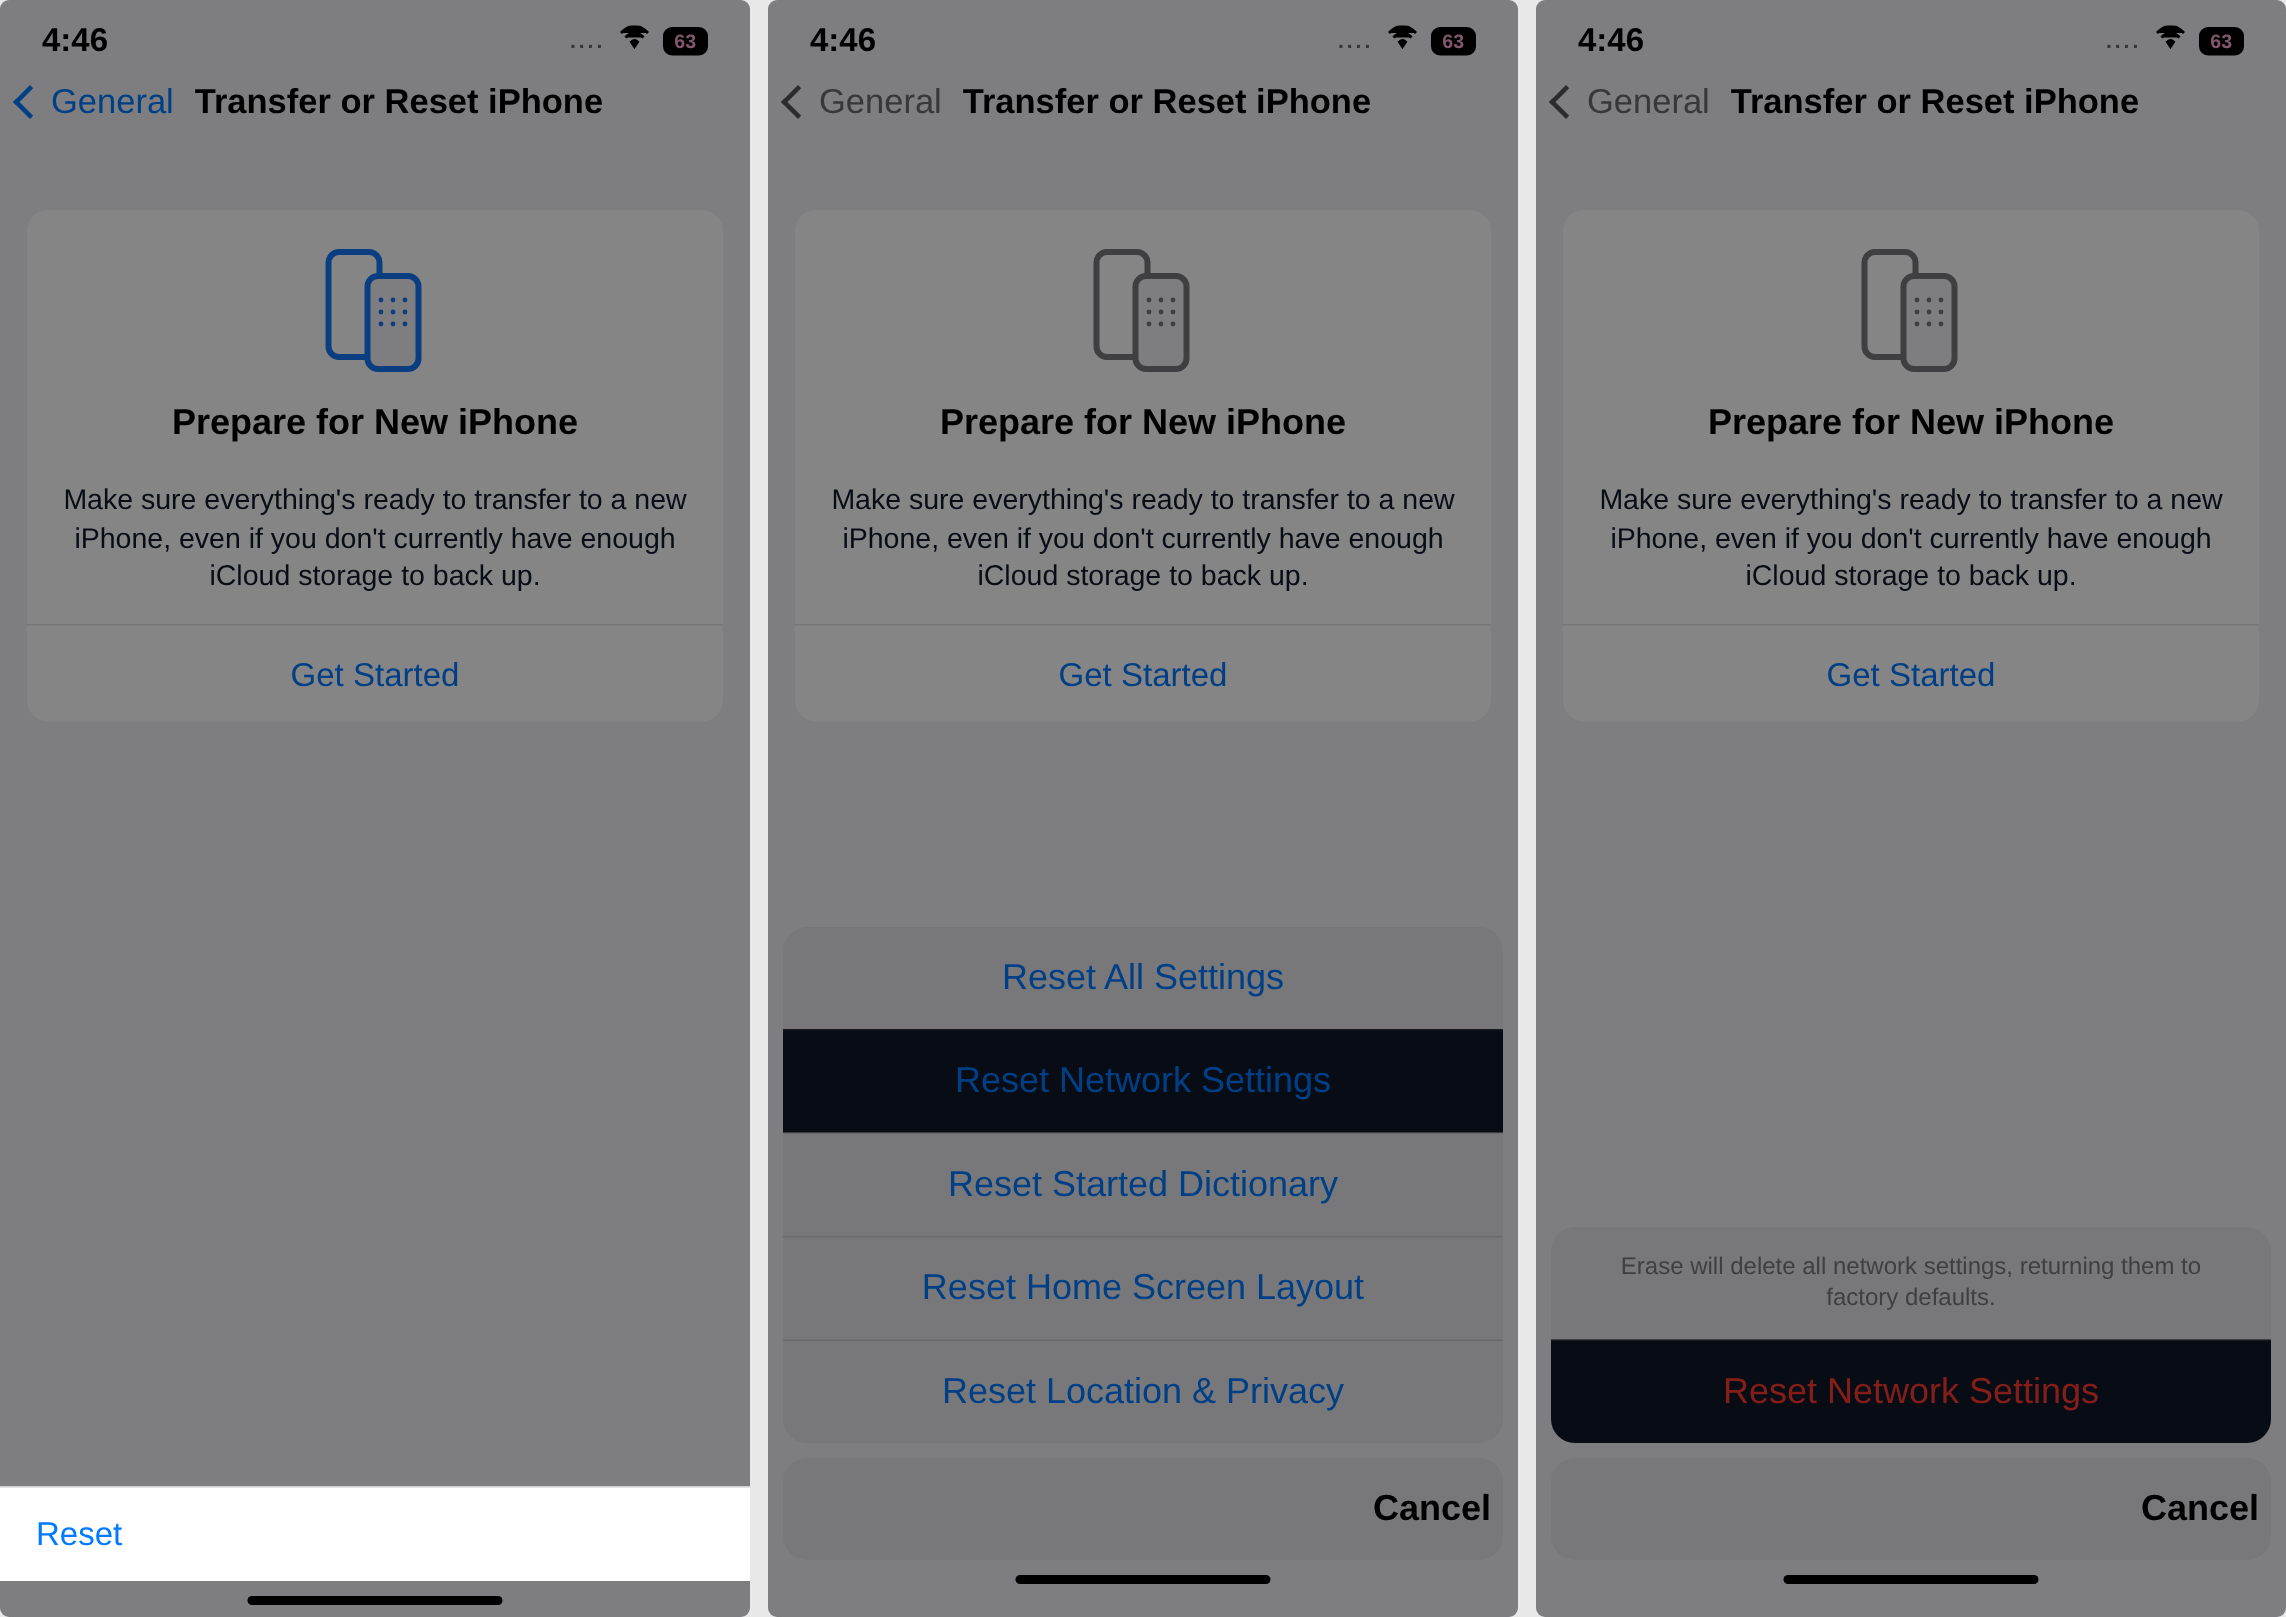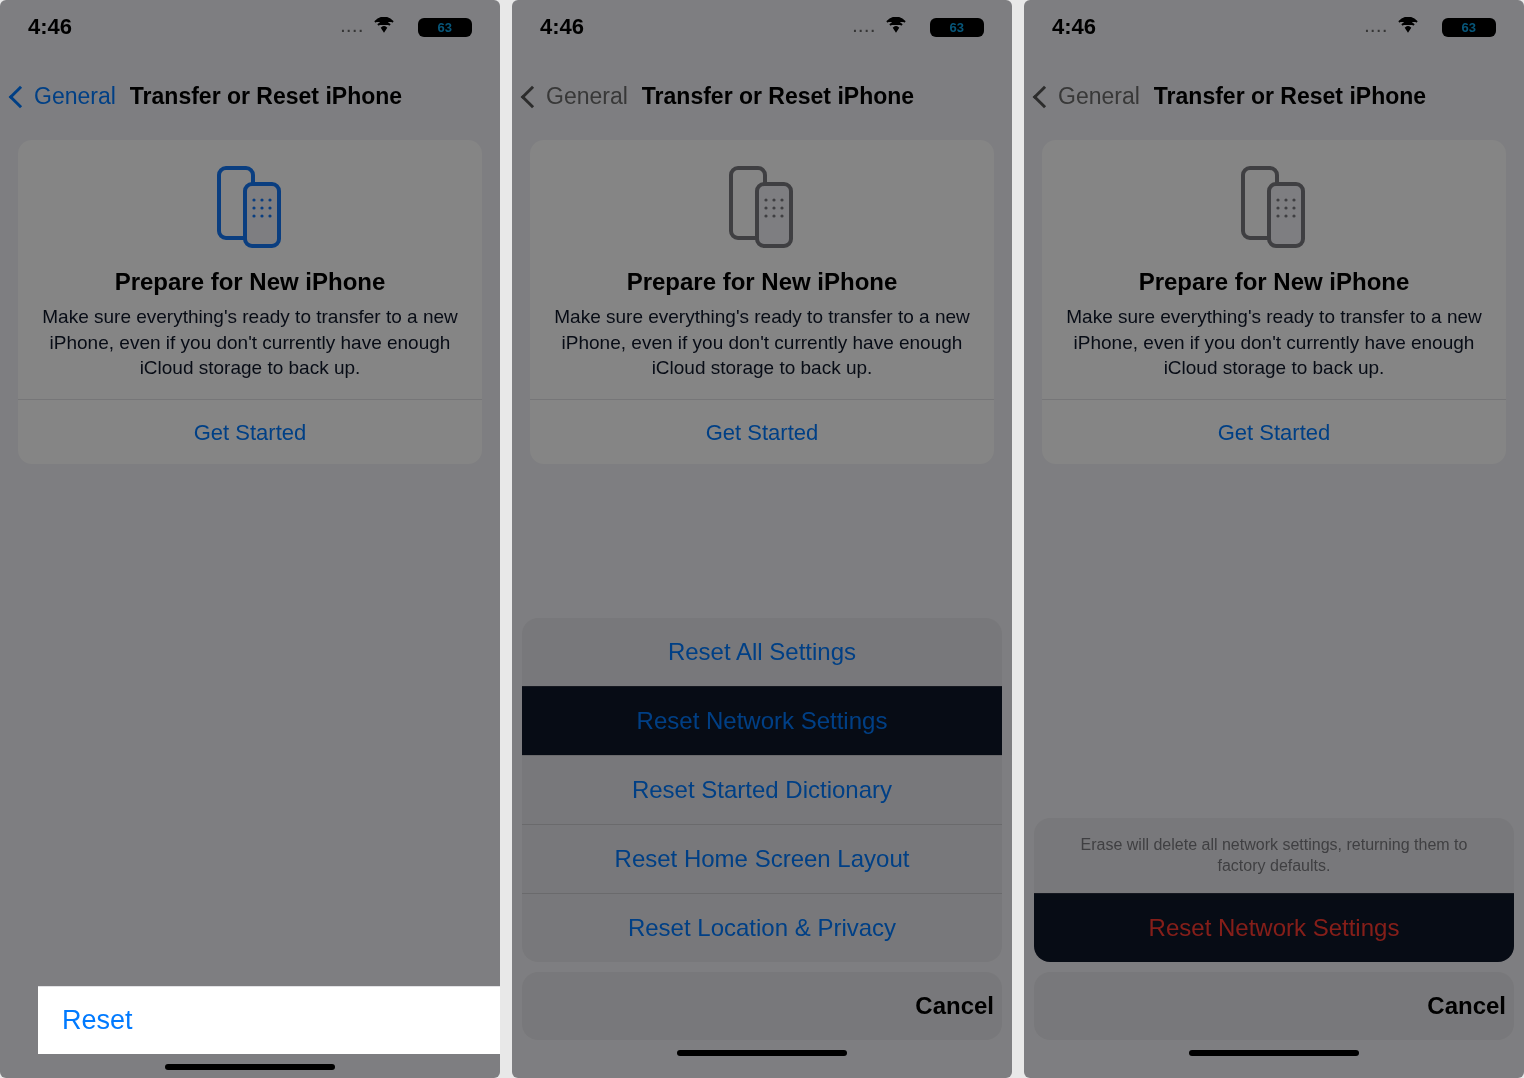--- a/index.html
+++ b/index.html
@@ -5,41 +5,41 @@
   * { box-sizing: border-box; margin: 0; padding: 0; font-family: -apple-system, BlinkMacSystemFont, "Segoe UI", Helvetica, Arial, sans-serif; }
   body { background: #e8e8e8; display: flex; gap: 12px; padding: 0; width: 1524px; height: 1078px; }
   .phone-pane { flex: 1; background: #f2f2f7; position: relative; overflow: hidden; border-radius: 6px; }
   .scrim { position: absolute; inset: 0; background: rgba(0,0,0,0.48); pointer-events: none; z-index: 5; }
   .content { position: relative; height: 100%; display: flex; flex-direction: column; }
 
   
   .status-bar { height: 54px; display: flex; align-items: center; justify-content: space-between; padding: 0 28px 0 28px; font-size: 22px; font-weight: 600; color: #000; }
   .status-right { display: flex; align-items: center; gap: 8px; font-size: 18px; }
   .dots { letter-spacing: 2px; font-size: 14px; color: #666; }
-  .battery-badge { background: #000; color:#0ea5e9; font-size:13px; font-weight:700; padding:2px 20px; border-radius:6px;margin-left:15px; }
-
-  
-  .nav-header { height: 56px; display: flex; align-items: flex-end; padding: 0 12px; gap: 6px; }
+  .battery-badge { background: #000; color:#f9a8d4; font-size:13px; font-weight:700; padding:2px 8px; border-radius:6px; }
+
+  
+  .nav-header { height: 56px; display: flex; align-items: flex-start; padding: 0 12px; gap: 6px; }
   .back-chevron { width: 16px; height: 16px; border-left: 3px solid #007aff; border-bottom: 3px solid #007aff; transform: rotate(45deg); margin-right: 2px; }
   .back-chevron.dim { border-color: #555; }
   .back-label { color: #007aff; font-size: 23px; }
   .back-label.dim { color: #6b6b6b; }
   .nav-title { font-size: 23px; font-weight: 600; color: #000; margin-left: 8px; }
 
   
   .card { margin: 30px 18px 0 18px; background: #fff; border-radius: 14px; padding: 24px 18px 18px 18px; text-align: center; }
   .card .icon-wrap { display: flex; justify-content: center; margin-bottom: 18px; }
-  .card h2 { font-size: 24px; font-weight: 600; color: #000; margin-bottom: 8px; }
+  .card h2 { font-size: 24px; font-weight: 600; color: #000; margin-bottom: 25px; }
   .card p { font-size: 19px; color: #0f172a; line-height: 1.35; margin-bottom: 18px; }
   .card .divider { height:1px; background:#e3e3e6; margin: 0 -18px 0 -18px; }
   .card .get-started { color: #007aff; font-size: 22px; padding-top: 20px; }
 
   
   .bottom-list { position: absolute; bottom: 0; left: 0; right: 0; }
-  .list-row { background: #fff; padding: 18px 24px; font-size: 27px; color: #007aff; border-top: 1px solid #e2e2e5; margin-left: 38px; }
+  .list-row { background: #fff; padding: 18px 24px; font-size: 22px; color: #007aff; border-top: 1px solid #e2e2e5; }
   .list-row.transparent { background: #f2f2f7; }
   .list-row.highlight { z-index: 10; position: relative; }
   .home-indicator { height: 6px; background: #000; border-radius: 3px; width: 170px; margin: 10px auto 8px auto; }
 
   
   .action-sheet { position: absolute; bottom: 0; left: 0; right: 0; padding: 0 10px 14px 10px; z-index: 3; }
   .sheet-group { background: rgba(230,230,234,0.96); border-radius: 16px; overflow: hidden; margin-bottom: 10px; }
   .sheet-item { text-align: center; font-size: 24px; color: #007aff; padding: 20px 8px; border-top: 1px solid rgba(120,120,128,0.25); position: relative; }
   .sheet-item:first-child { border-top: none; }
   .sheet-item.highlight { background: #0f172a; z-index: 10; }

